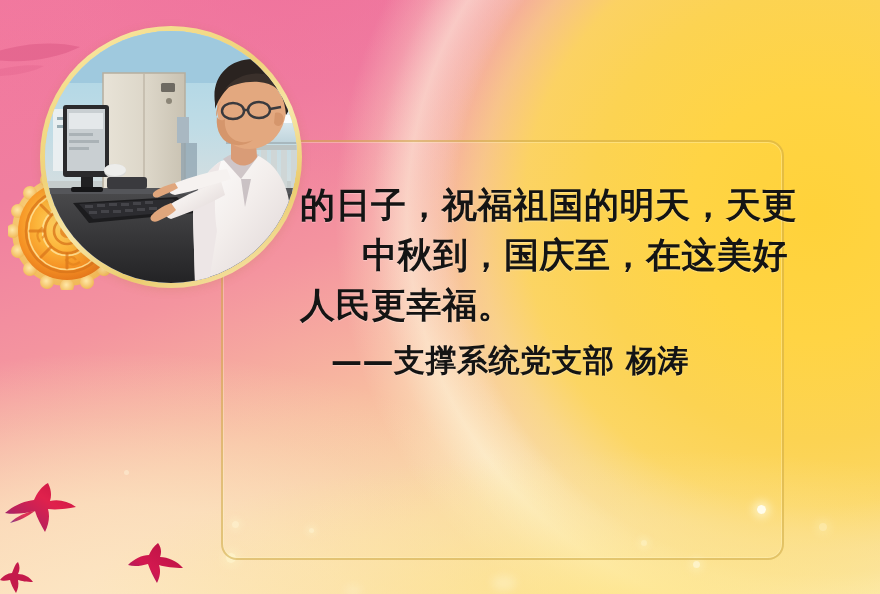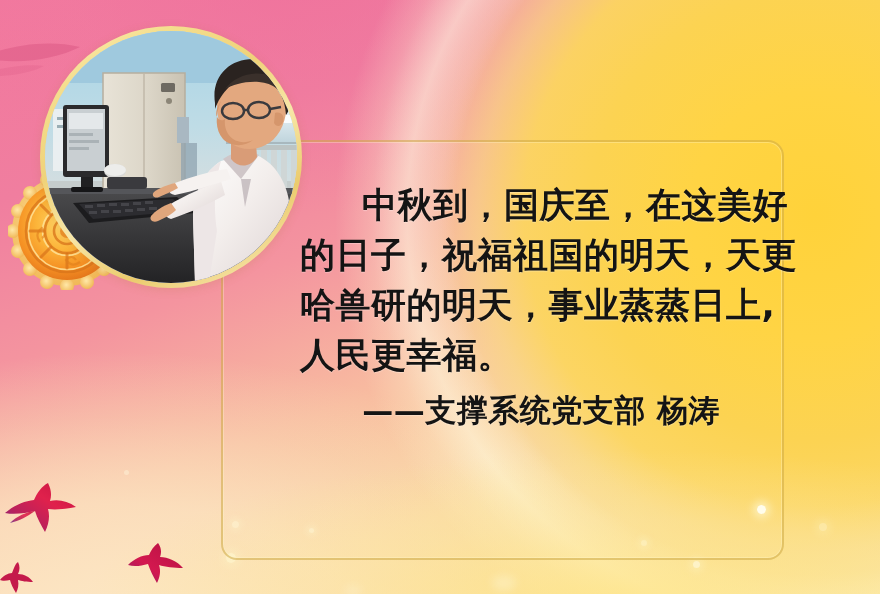--- a/index.html
+++ b/index.html
@@ -137,21 +137,21 @@
     line-height:50px;
     font-weight:700;
     color:#141414;
     letter-spacing:0.5px;
     white-space:nowrap;
     text-shadow:0 1px 1px rgba(255,255,255,0.30);
   }
   .line.indent{text-indent:62px;}
   #signature{
     margin-top:10px;
-    text-align:right;
+    text-align:center;
     padding-right:20px;
     font-family:"DejaVu Sans","Liberation Sans",sans-serif;
     font-size:31px;
     font-weight:700;
     color:#141414;
     letter-spacing:0.5px;
     white-space:nowrap;
     text-shadow:0 1px 1px rgba(255,255,255,0.30);
   }
 </style>
@@ -430,20 +430,19 @@
                  C 120 187, 127 183, 131 179 Z" fill="#E0A67C"></path>
         <path d="M130 152 C 122 154, 114 157, 109 161 C 106 164, 109 168, 114 166
                  C 121 163, 128 160, 133 157 Z" fill="#E0A67C"></path>
 
         <rect x="0" y="0" width="252" height="252" fill="none"></rect>
       </svg>
     </div>
   </div>
 
   <div id="msg">
+    <div class="line">的日子，祝福祖国的明天，天更</div>
     <div class="line indent">中秋到，国庆至，在这美好</div>
-    <div class="line">的日子，祝福祖国的明天，天更</div>
-    <div class="line">哈兽研的明天，事业蒸蒸日上,</div>
     <div class="line">人民更幸福。</div>
     <div id="signature">——支撑系统党支部 杨涛</div>
   </div>
 
 </div>
 
 </body></html>

